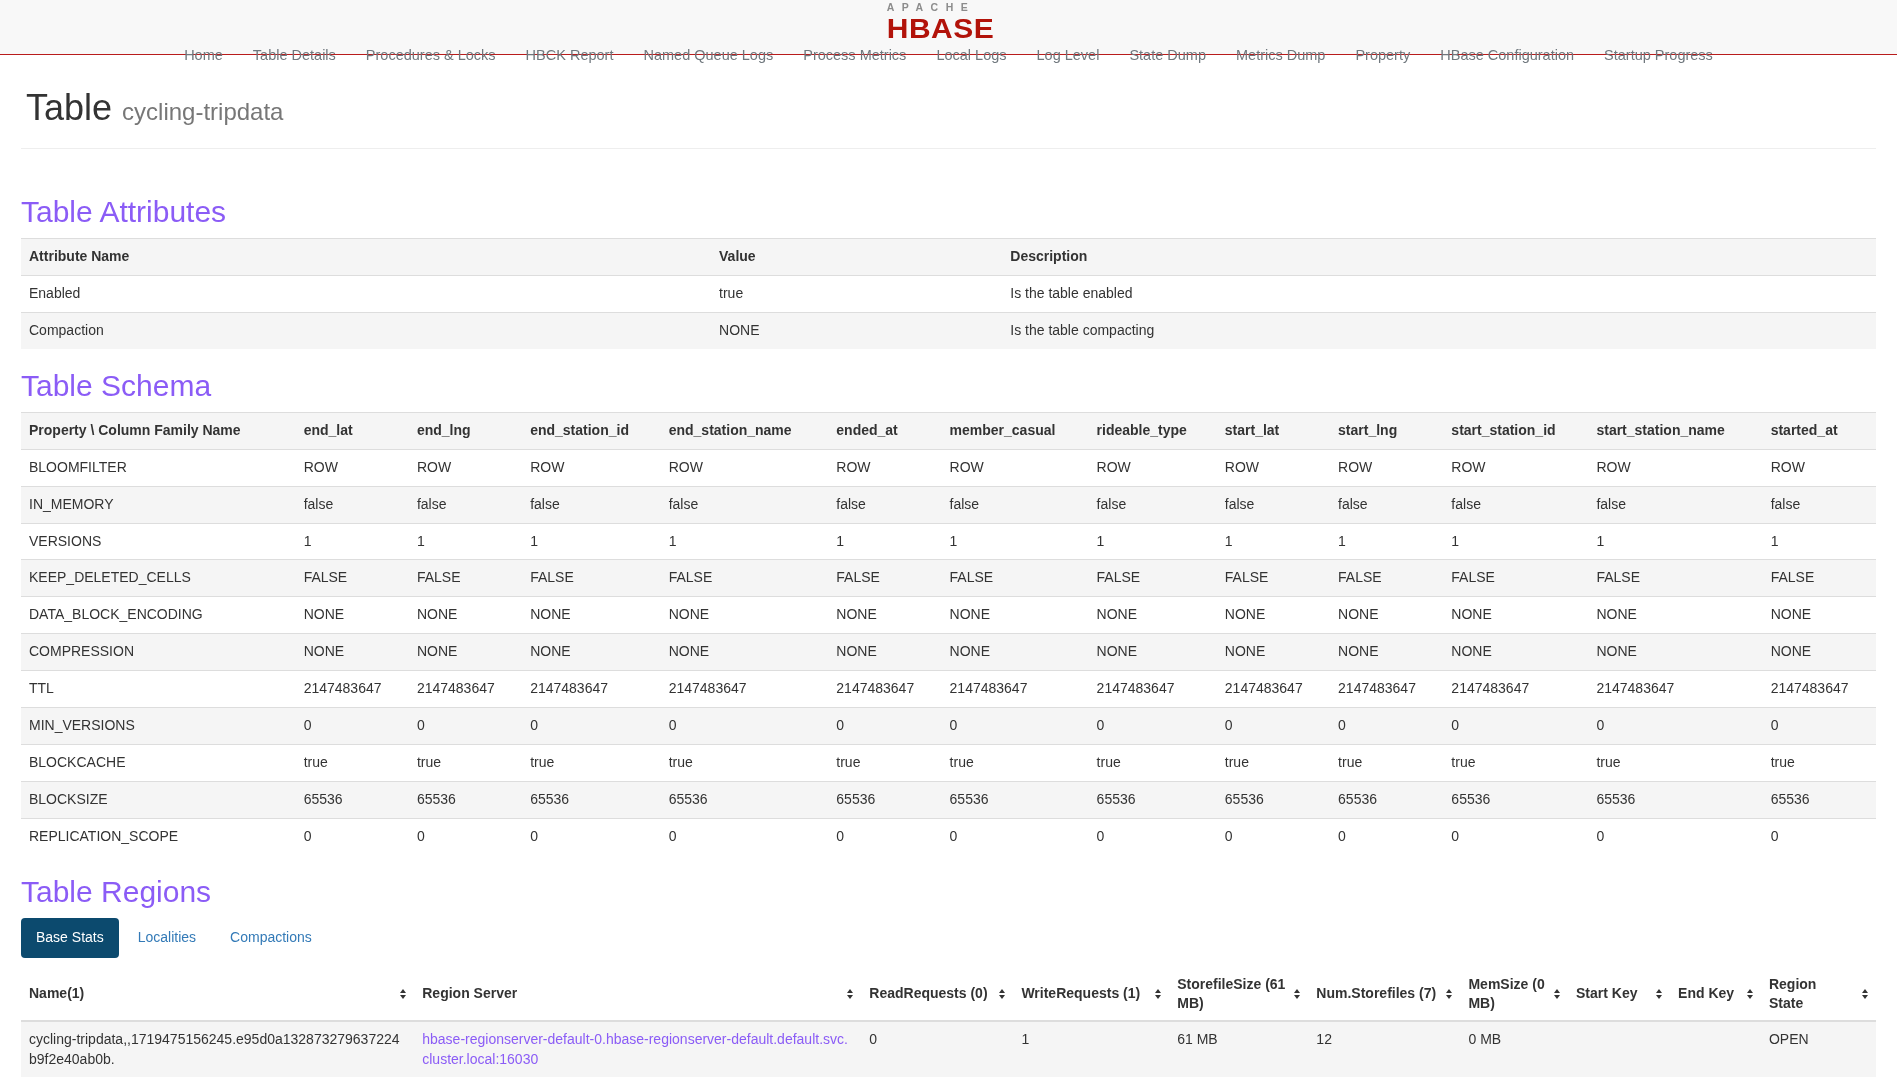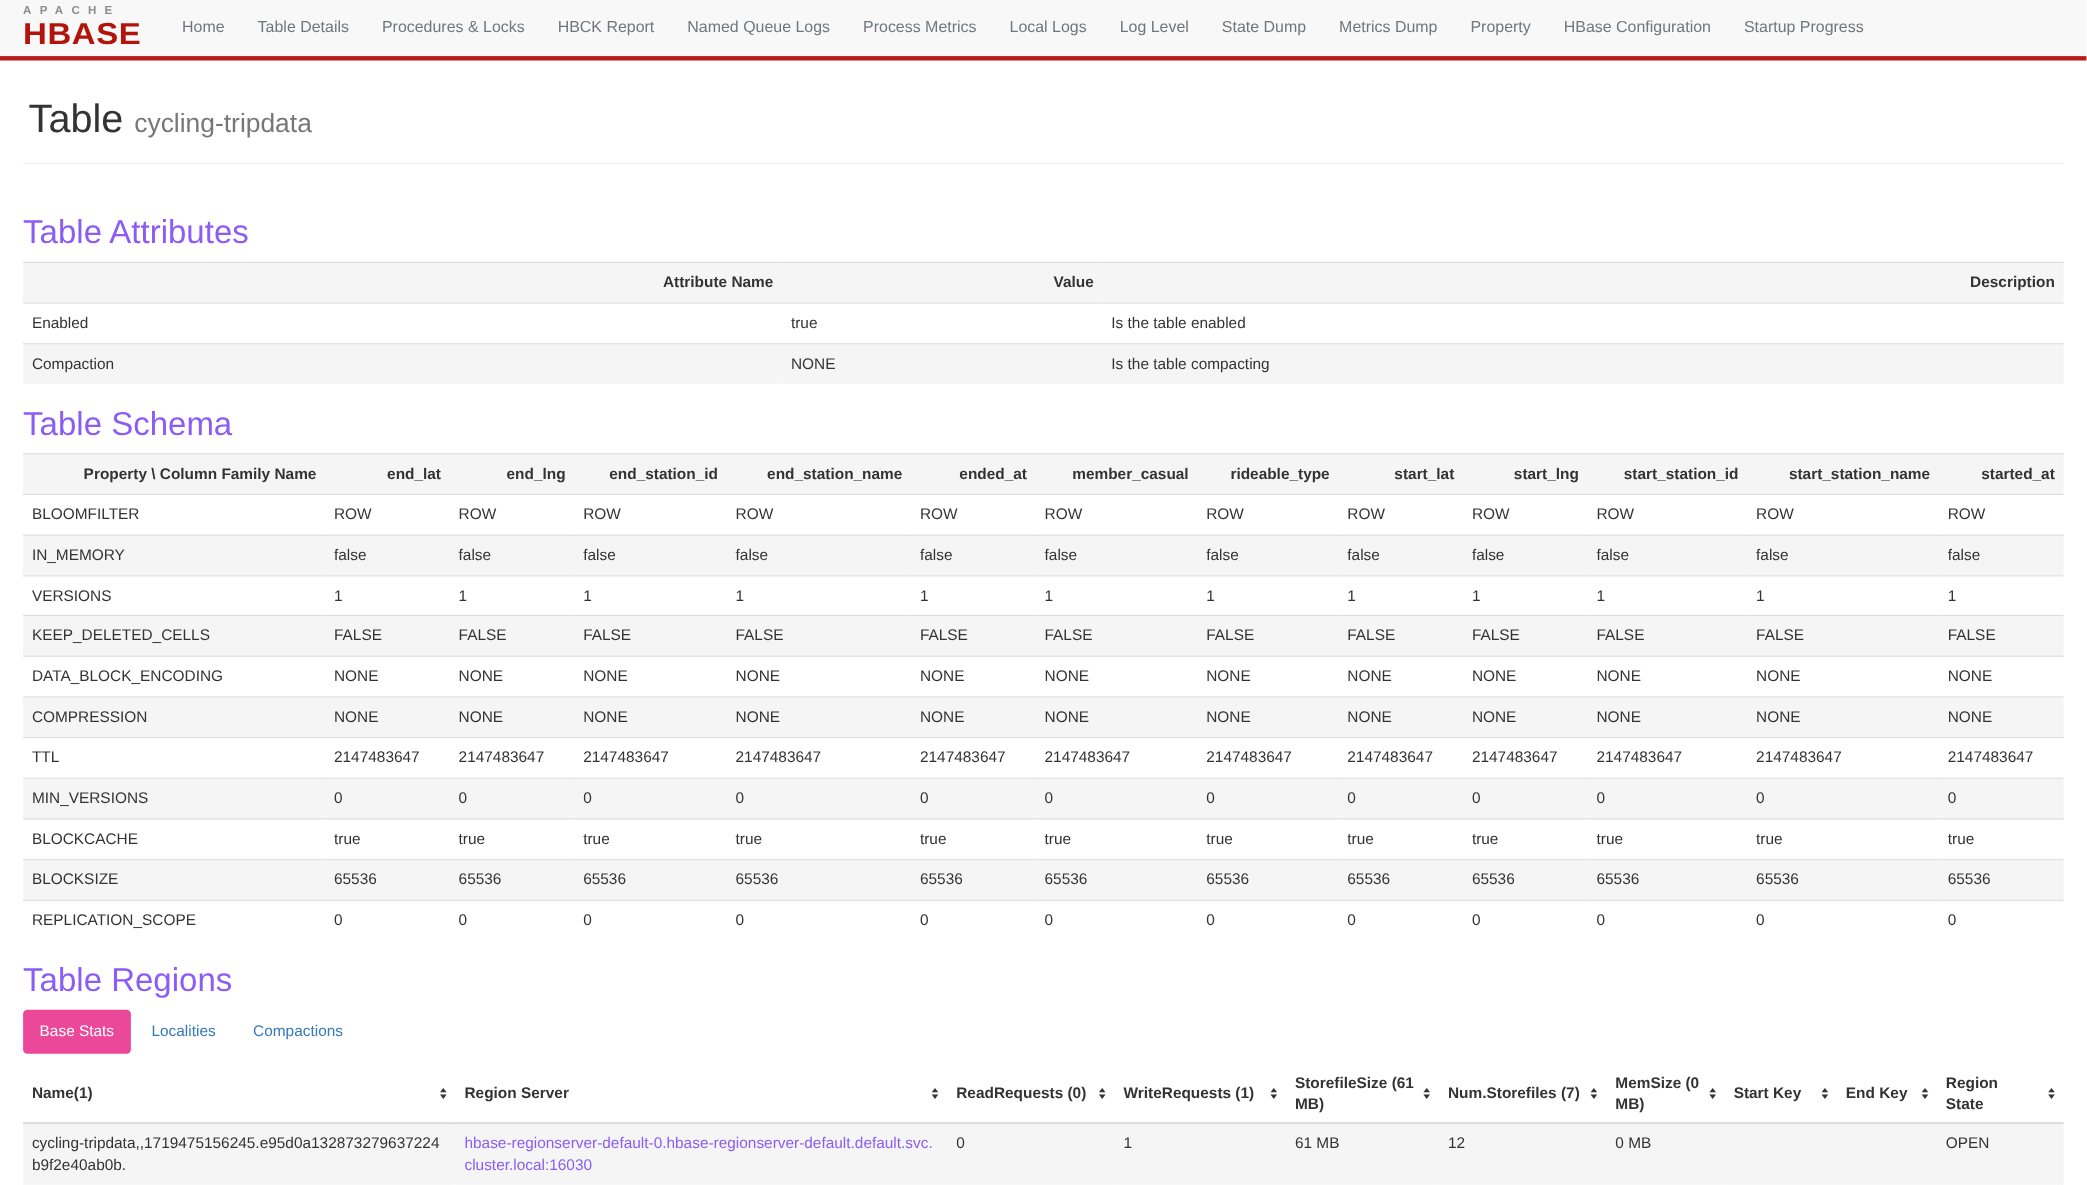--- a/index.html
+++ b/index.html
@@ -6,22 +6,22 @@
   html, body { margin: 0; padding: 0; }
   body {
     width: 1897px; height: 1077px; overflow: hidden;
     background: #fff; color: #333;
     font-family: "Liberation Sans", sans-serif;
     font-size: 14px; line-height: 1.42857;
   }
 
   
   .navbar {
-    height: 55px; background: #f8f8f8; border-bottom: 4px solid #b91c1c;
-    display: flex; align-items: center; padding: 0 15px;
+    height: 55px; background: #f8f8f8; border-bottom: 1px solid #b91c1c;
+    display: flex; align-items: center; padding: 0 15px; flex-direction: column;
   }
   .logo { display: flex; flex-direction: column; line-height: 1; margin: 2px 22px 0 6px; cursor: pointer; }
   .logo-top {
     color: #8c8c8c; font-weight: bold; font-size: 10.5px;
     letter-spacing: 7.5px; margin-bottom: 2px; white-space: nowrap;
   }
   .logo-bottom {
     color: #b2130a; font-weight: bold; font-size: 30px;
     letter-spacing: 0.5px; transform: scaleY(0.92); transform-origin: top left;
     white-space: nowrap;
@@ -42,21 +42,21 @@
   .section-heading { font-size: 30px; font-weight: 500; line-height: 1.1; margin: 0 0 10px; color: #8b5cf6; }
   .section-heading.first { margin-top: 46px; }
 
   
   table.tbl { width: 100%; border-collapse: collapse; margin-bottom: 20px; table-layout: auto; }
   table.tbl th, table.tbl td { padding: 8px; text-align: left; vertical-align: top; font-size: 14px; }
   table.tbl tbody td, table.tbl tbody th { border-top: 1px solid #ddd; }
 
   
   table.shaded-head thead th {
-    background: #f5f5f5; border-top: 1px solid #ddd; border-bottom: 1px solid #ddd; font-weight: bold; text-align: right;
+    background: #f5f5f5; border-top: 1px solid #ddd; border-bottom: 1px solid #ddd; font-weight: bold;
   }
   table.shaded-head tbody tr:nth-child(even) { background: #f5f5f5; }
 
   
   table.regions thead th {
     border-bottom: 2px solid #ddd; font-weight: bold; vertical-align: middle;
     line-height: 1.3; cursor: pointer;
   }
   table.regions tbody tr:nth-child(odd) { background: #f5f5f5; }
   .th-flex { display: flex; align-items: center; }
@@ -66,21 +66,21 @@
   .tri-down { width: 0; height: 0; border-left: 3.5px solid transparent; border-right: 3.5px solid transparent; border-top: 4.5px solid #333; }
   .break { word-break: break-all; }
   a.cell-link { color: #8b5cf6; text-decoration: none; cursor: pointer; }
 
   
   .nav-pills { display: flex; gap: 4px; margin: 10px 0 9px; }
   .pill {
     padding: 10px 15px; border-radius: 4px; color: #337ab7; font-size: 14px;
     line-height: 1.42857; cursor: pointer; text-decoration: none;
   }
-  .pill.active { background: #ec4899; color: #fff; }
+  .pill.active { background: #0c4a6e; color: #fff; }
 </style>
 </head>
 <body>
 
 <nav class="navbar">
   <div class="logo">
     <span class="logo-top">APACHE</span>
     <span class="logo-bottom">HBASE</span>
   </div>
   <div class="nav-menu">

